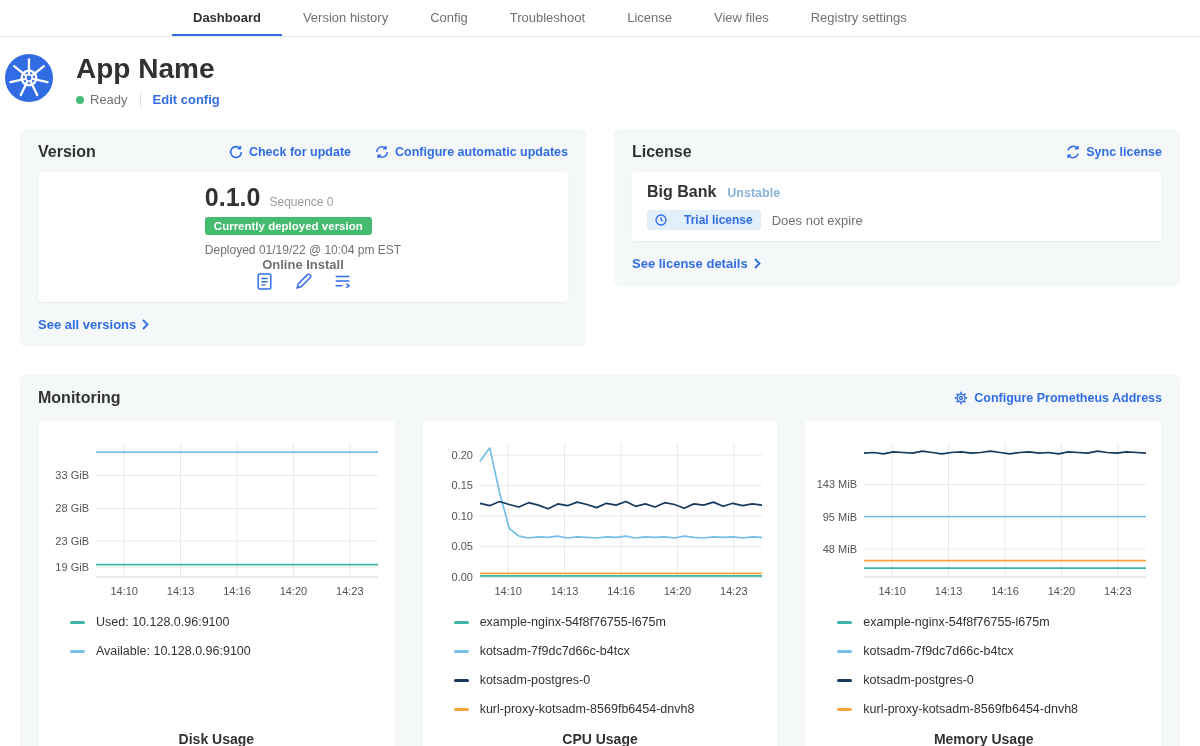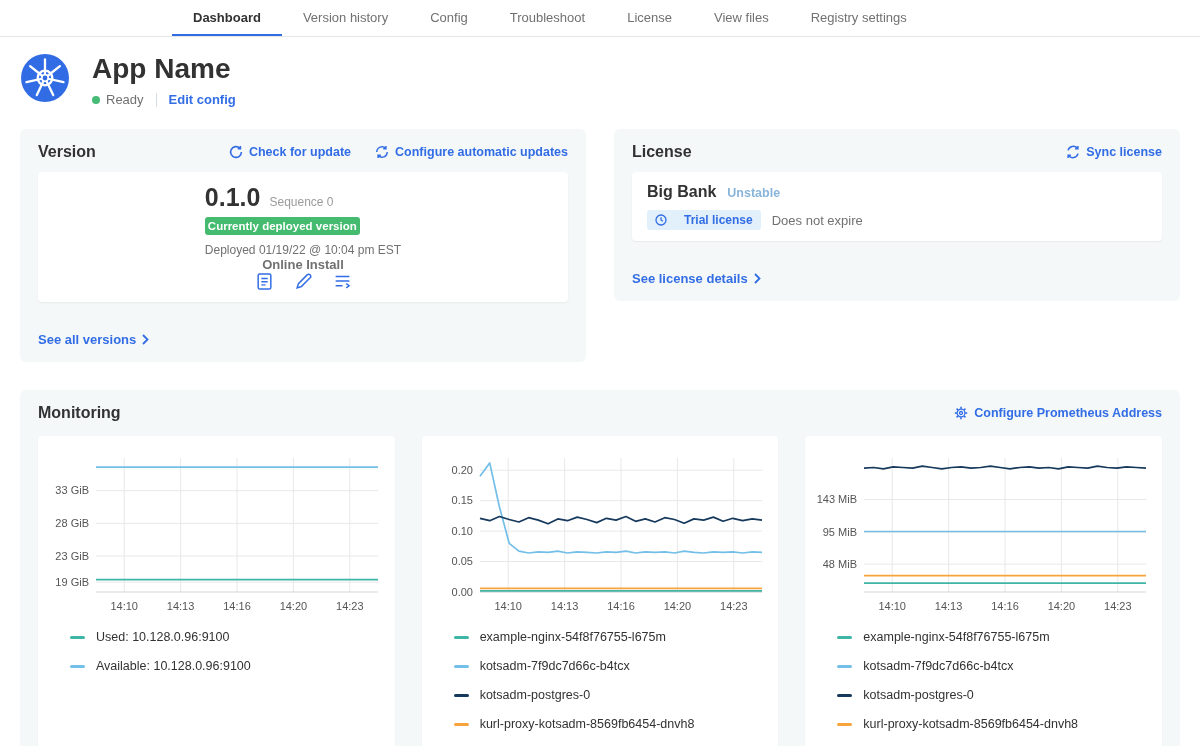--- a/index.html
+++ b/index.html
@@ -9,21 +9,21 @@
     font-family:"Liberation Sans","DejaVu Sans",sans-serif; color:#323232;
   }
   a { text-decoration:none; cursor:pointer; }
 
   
   .topnav { height:37px; border-bottom:1px solid #e5e5e5; display:flex; align-items:stretch; padding-left:172px; background:#fff; }
   .tab { font-size:13px; color:#717171; display:flex; align-items:center; padding:0 21px; cursor:pointer; border-bottom:2px solid transparent; white-space:nowrap; }
   .tab.active { color:#323232; font-weight:bold; border-bottom-color:#326de5; }
 
   
-  .app-header { display:flex; align-items:flex-start; padding:16px 20px 22px; }
+  .app-header { display:flex; align-items:flex-start; padding:16px 4px 22px; }
   .logo { width:50px; height:50px; margin-right:22px; flex:none; }
   .app-title { font-size:28px; font-weight:bold; margin:0; line-height:1.15; color:#323232; }
   .status-row { display:flex; align-items:center; margin-top:7px; font-size:13px; }
   .dot { width:8px; height:8px; border-radius:50%; background:#44bb77; margin-right:6px; }
   .status-text { color:#717171; }
   .vdivider { width:1px; height:14px; background:#d5dde2; margin:0 12px; }
   .link { color:#326de5; font-weight:bold; font-size:13px; display:inline-flex; align-items:center; }
 
   
   .cards-row { display:flex; gap:28px; padding:0 20px; align-items:flex-start; }
@@ -31,26 +31,26 @@
   .card-header { display:flex; justify-content:space-between; align-items:center; }
   .card-title { font-size:16px; font-weight:bold; margin:0; }
   .card-actions { display:flex; gap:24px; align-items:center; }
   .action-link { display:inline-flex; align-items:center; gap:6px; color:#326de5; font-size:12.5px; font-weight:bold; }
   .white-box { background:#fff; border-radius:4px; margin-top:11px; padding:11px 15px; box-shadow:0 1px 2px rgba(0,0,0,.06); }
 
   .version-box { display:flex; align-items:center; justify-content:space-between;flex-direction:column; }
   .version-line { display:flex; align-items:baseline; }
   .version-number { font-size:25px; font-weight:bold; }
   .sequence { font-size:12px; color:#9b9b9b; margin-left:9px; }
-  .deployed-badge { display:inline-block; background:#44bb6e; color:#fff; font-size:11.5px; font-weight:bold; padding:3px 3px; border-radius:3px; margin-top:5px; }
+  .deployed-badge { display:inline-block; background:#44bb6e; color:#fff; font-size:11.5px; font-weight:bold; padding:3px 9px; border-radius:3px; margin-top:5px; }
   .deployed-at { font-size:12px; color:#717171; margin-top:8px; }
   .install-type { font-size:13px; color:#717171; font-weight:bold; }
   .version-icons { display:flex; gap:20px; align-items:center; color:#326de5; }
   .version-icons svg { cursor:pointer; }
-  .see-link { margin-top:30px; font-size:13px; }
+  .see-link { margin-top:15px; font-size:13px; }
   .see-link svg { margin-left:6px; }
 
   .customer-line { display:flex; align-items:baseline; }
   .customer-name { font-size:16px; font-weight:bold; }
   .channel { font-size:12.5px; color:#89b5da; margin-left:11px; font-weight:bold; }
   .license-row2 { display:flex; align-items:center; margin-top:9px; }
   .trial-badge { display:inline-flex; align-items:center; gap:17px; background:#e1f0fb; color:#326de5; font-size:12px; font-weight:bold; padding:3px 8px; border-radius:3px; }
   .expiry { font-size:13px; color:#717171; margin-left:11px; }
 
   

